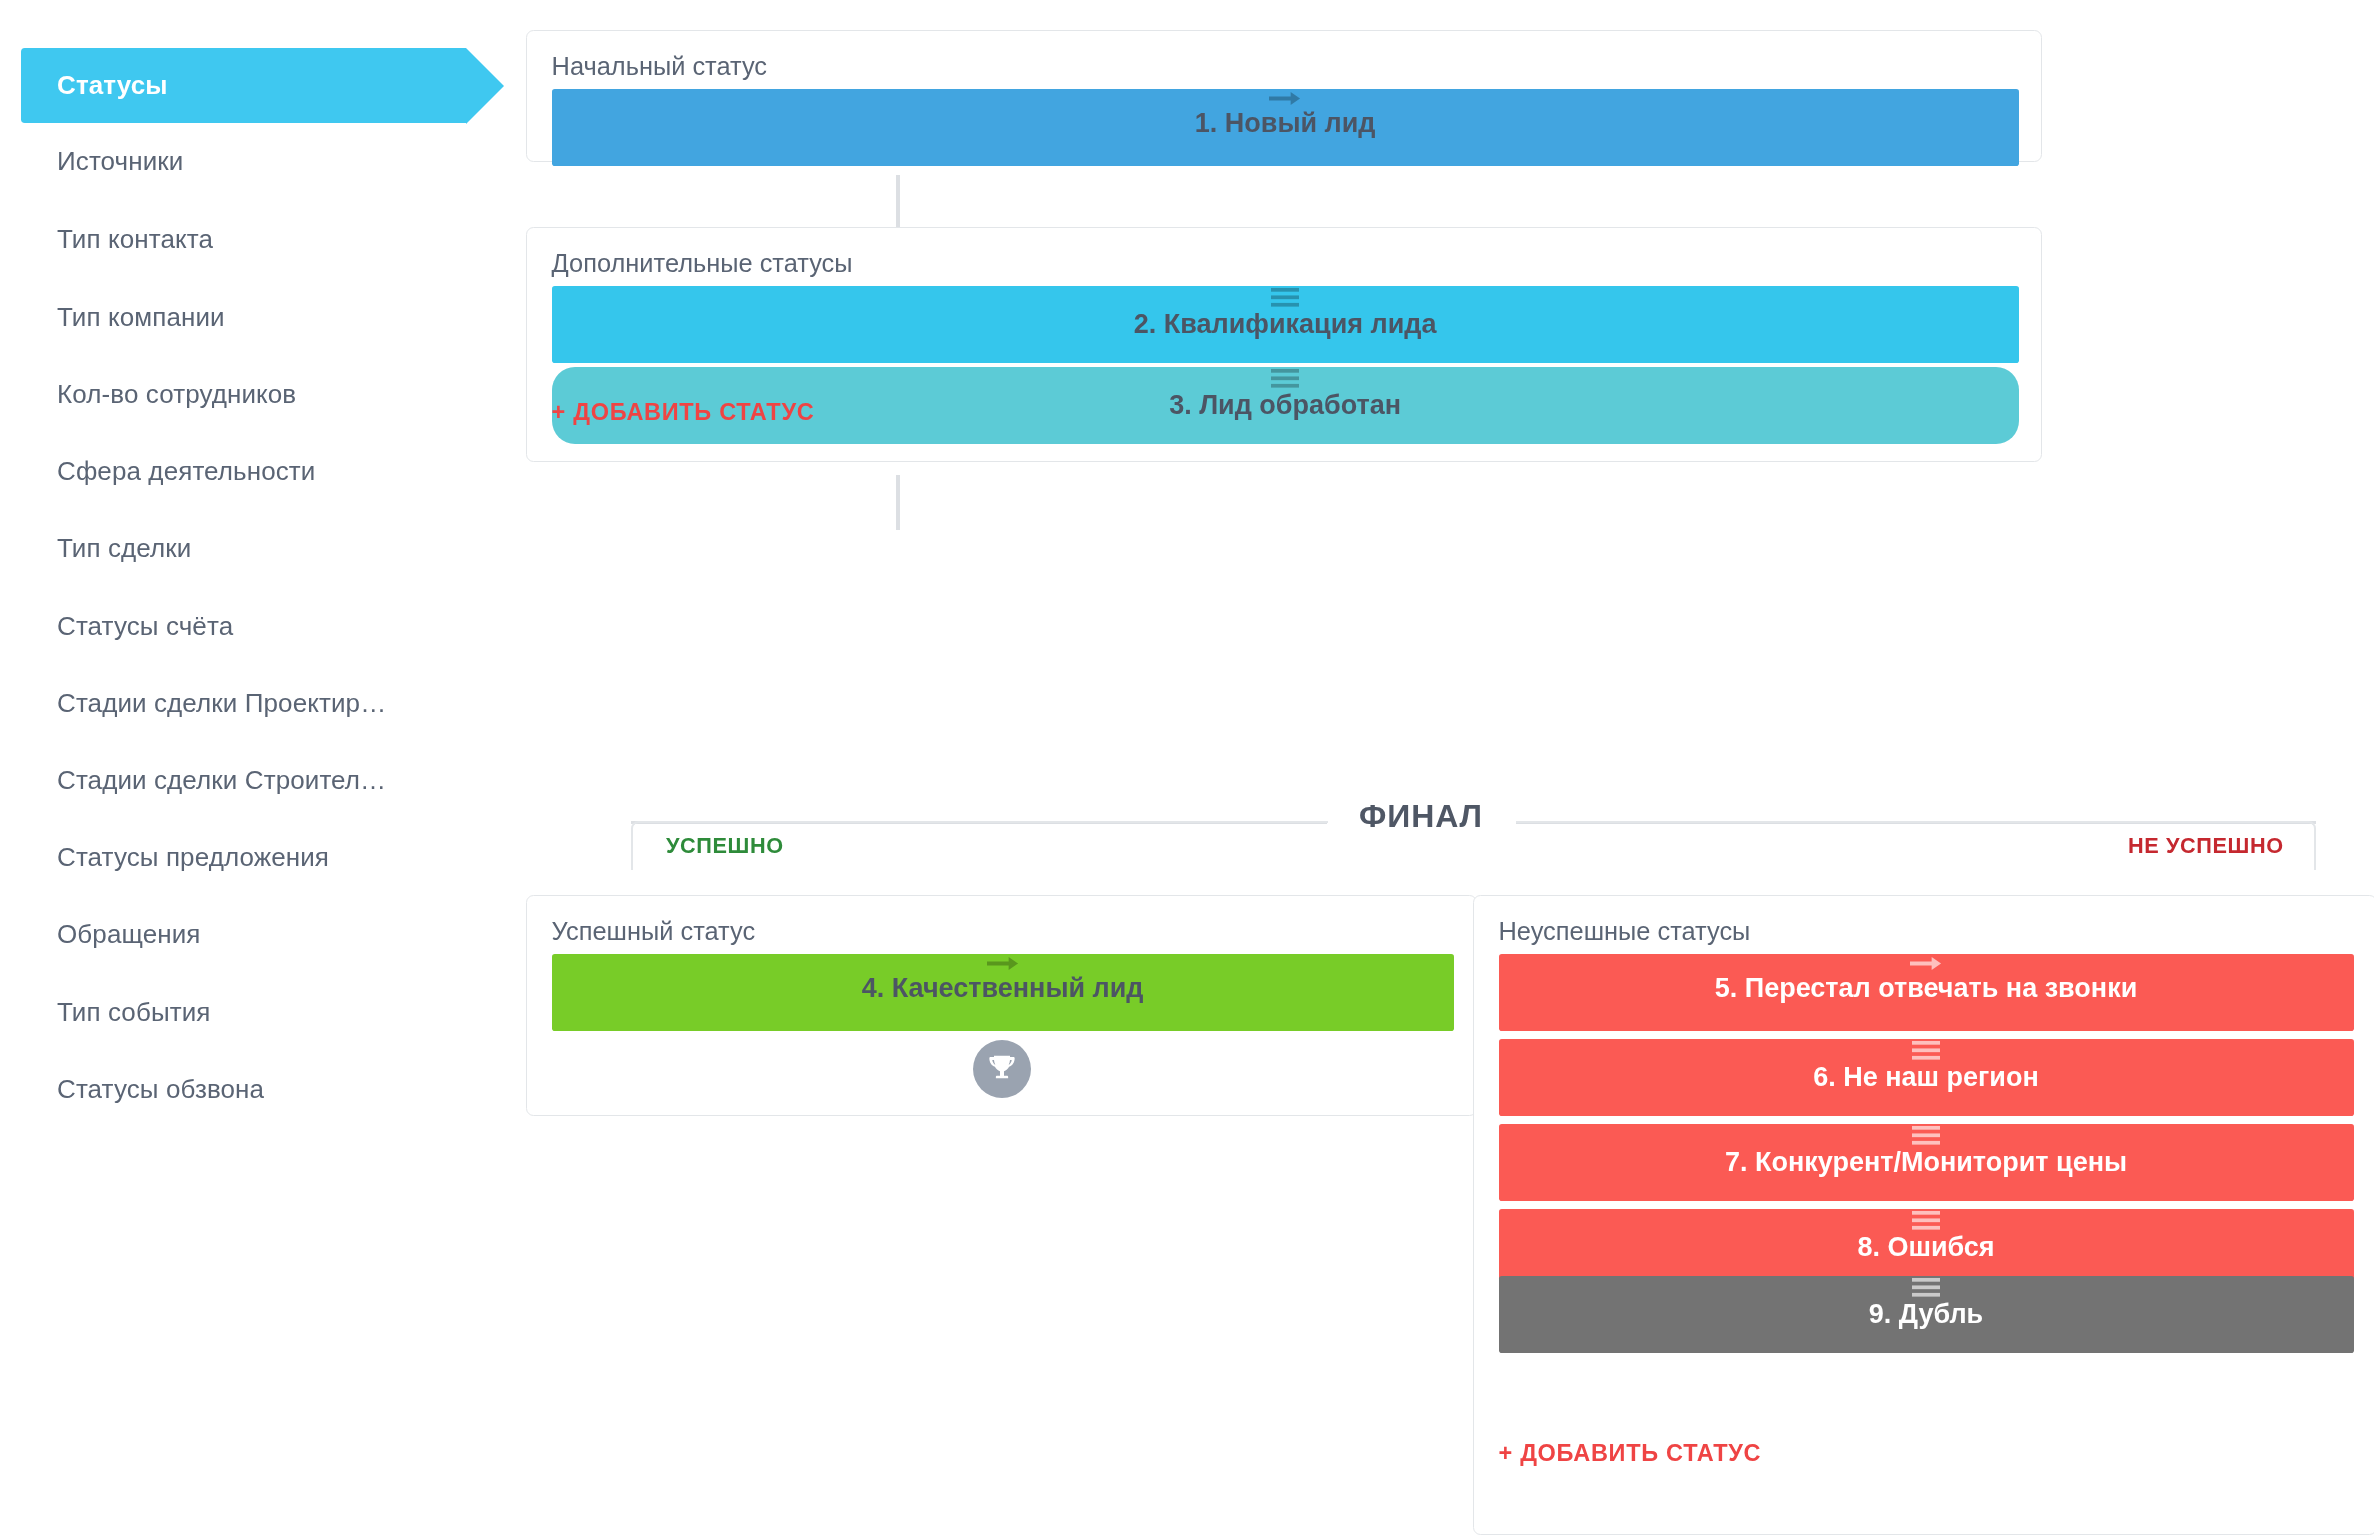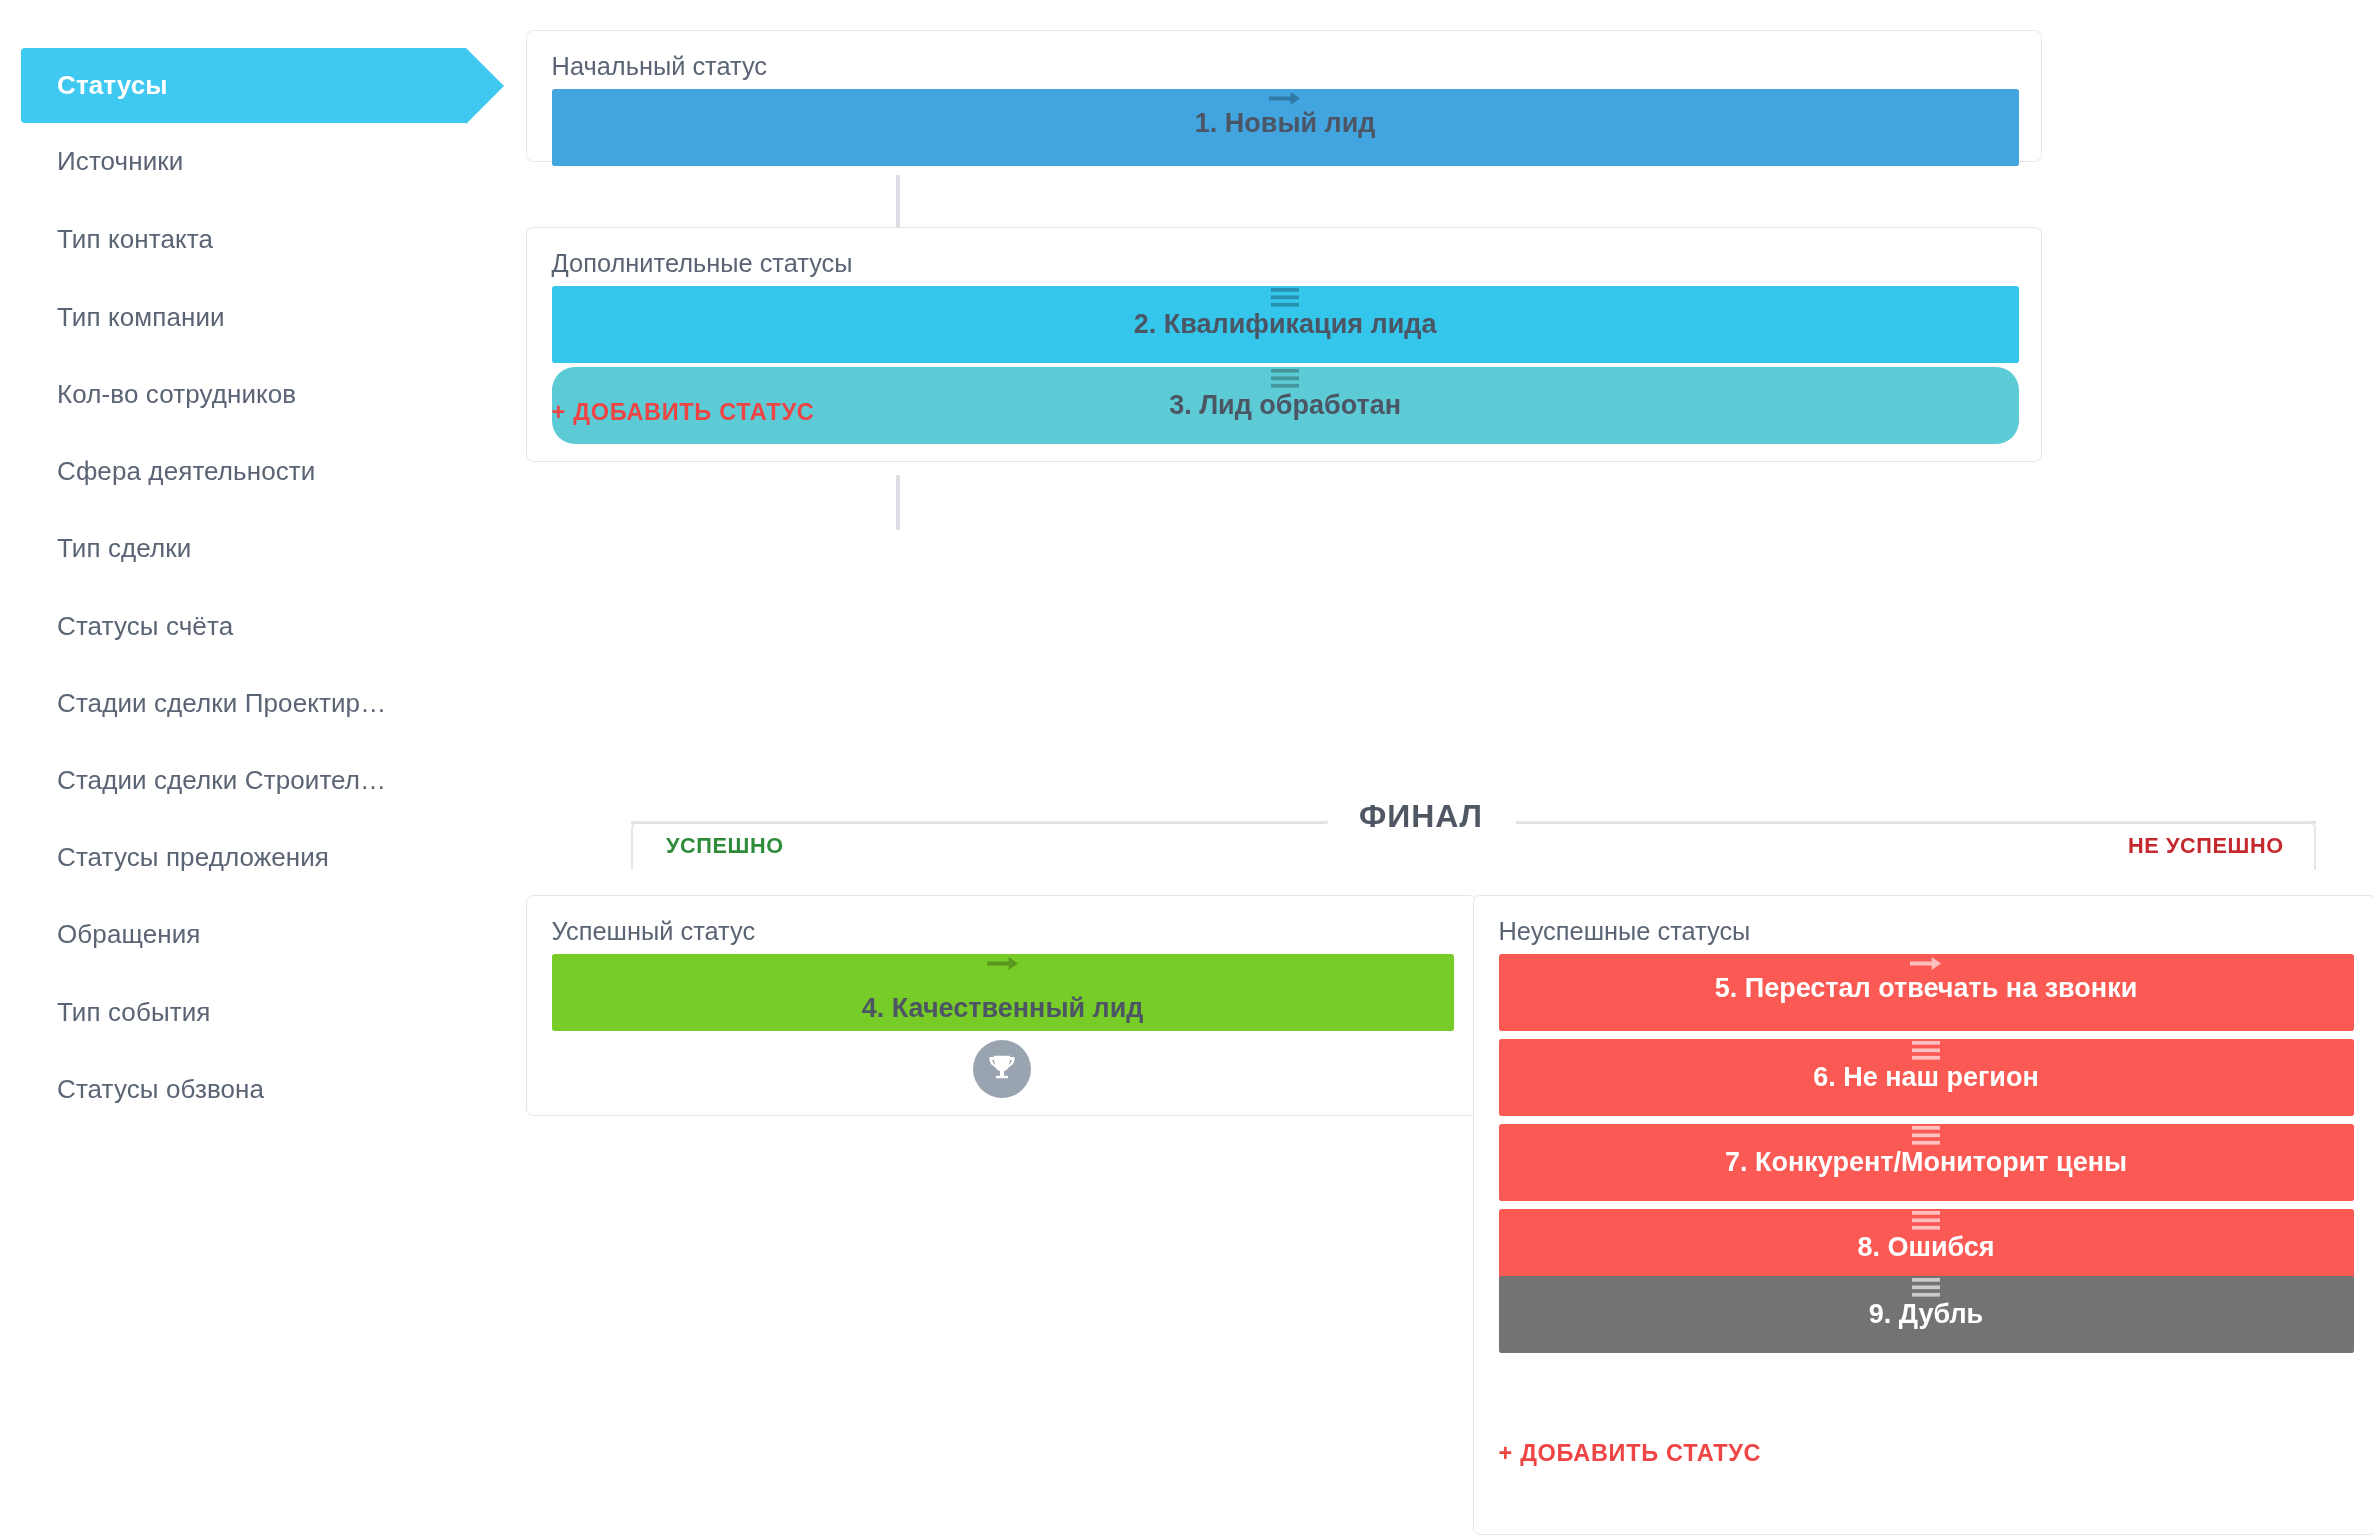--- a/index.html
+++ b/index.html
@@ -261,21 +261,21 @@
 
     <div class="bracket left" style="left:104px; top:821px; width:697px; height:49px;"></div>
     <div class="bracket-label" style="left:139px; top:833px; color:#2e8b3a;">УСПЕШНО</div>
 
     <div class="bracket right" style="left:989px; top:821px; width:800px; height:49px;"></div>
     <div class="bracket-label" style="left:1601px; top:833px; color:#c5282f; text-align:right; width:151px;">НЕ УСПЕШНО</div>
 
     <section class="panel" style="left:-0.9px; top:895px; width:951px; height:221px;">
       <div class="panel-title">Успешный статус</div>
       <div id="success-statuses">
-          <div class="status-bar" style="top: 58px; width: 902px; background: rgb(120, 204, 40); gap: 20px;">
+          <div class="status-bar" style="top: 58px; width: 902px; background: rgb(120, 204, 40);">
             <span class="handle-wrap">
               <svg class="ico-arrow" width="32" height="19" viewBox="0 0 34 20" aria-hidden="true">
                 <path fill="rgba(0,0,0,0.26)" d="M0 8h23V3l10 7-10 7v-5H0z"></path>
               </svg>
             </span>
             <span class="bar-label" style="color: rgb(76, 85, 100);">4. Качественный лид</span>
           </div>
         </div>
       <div class="trophy" style="left:446px; top:144px;">
         <svg width="32" height="32" viewBox="0 0 24 24" aria-hidden="true">

